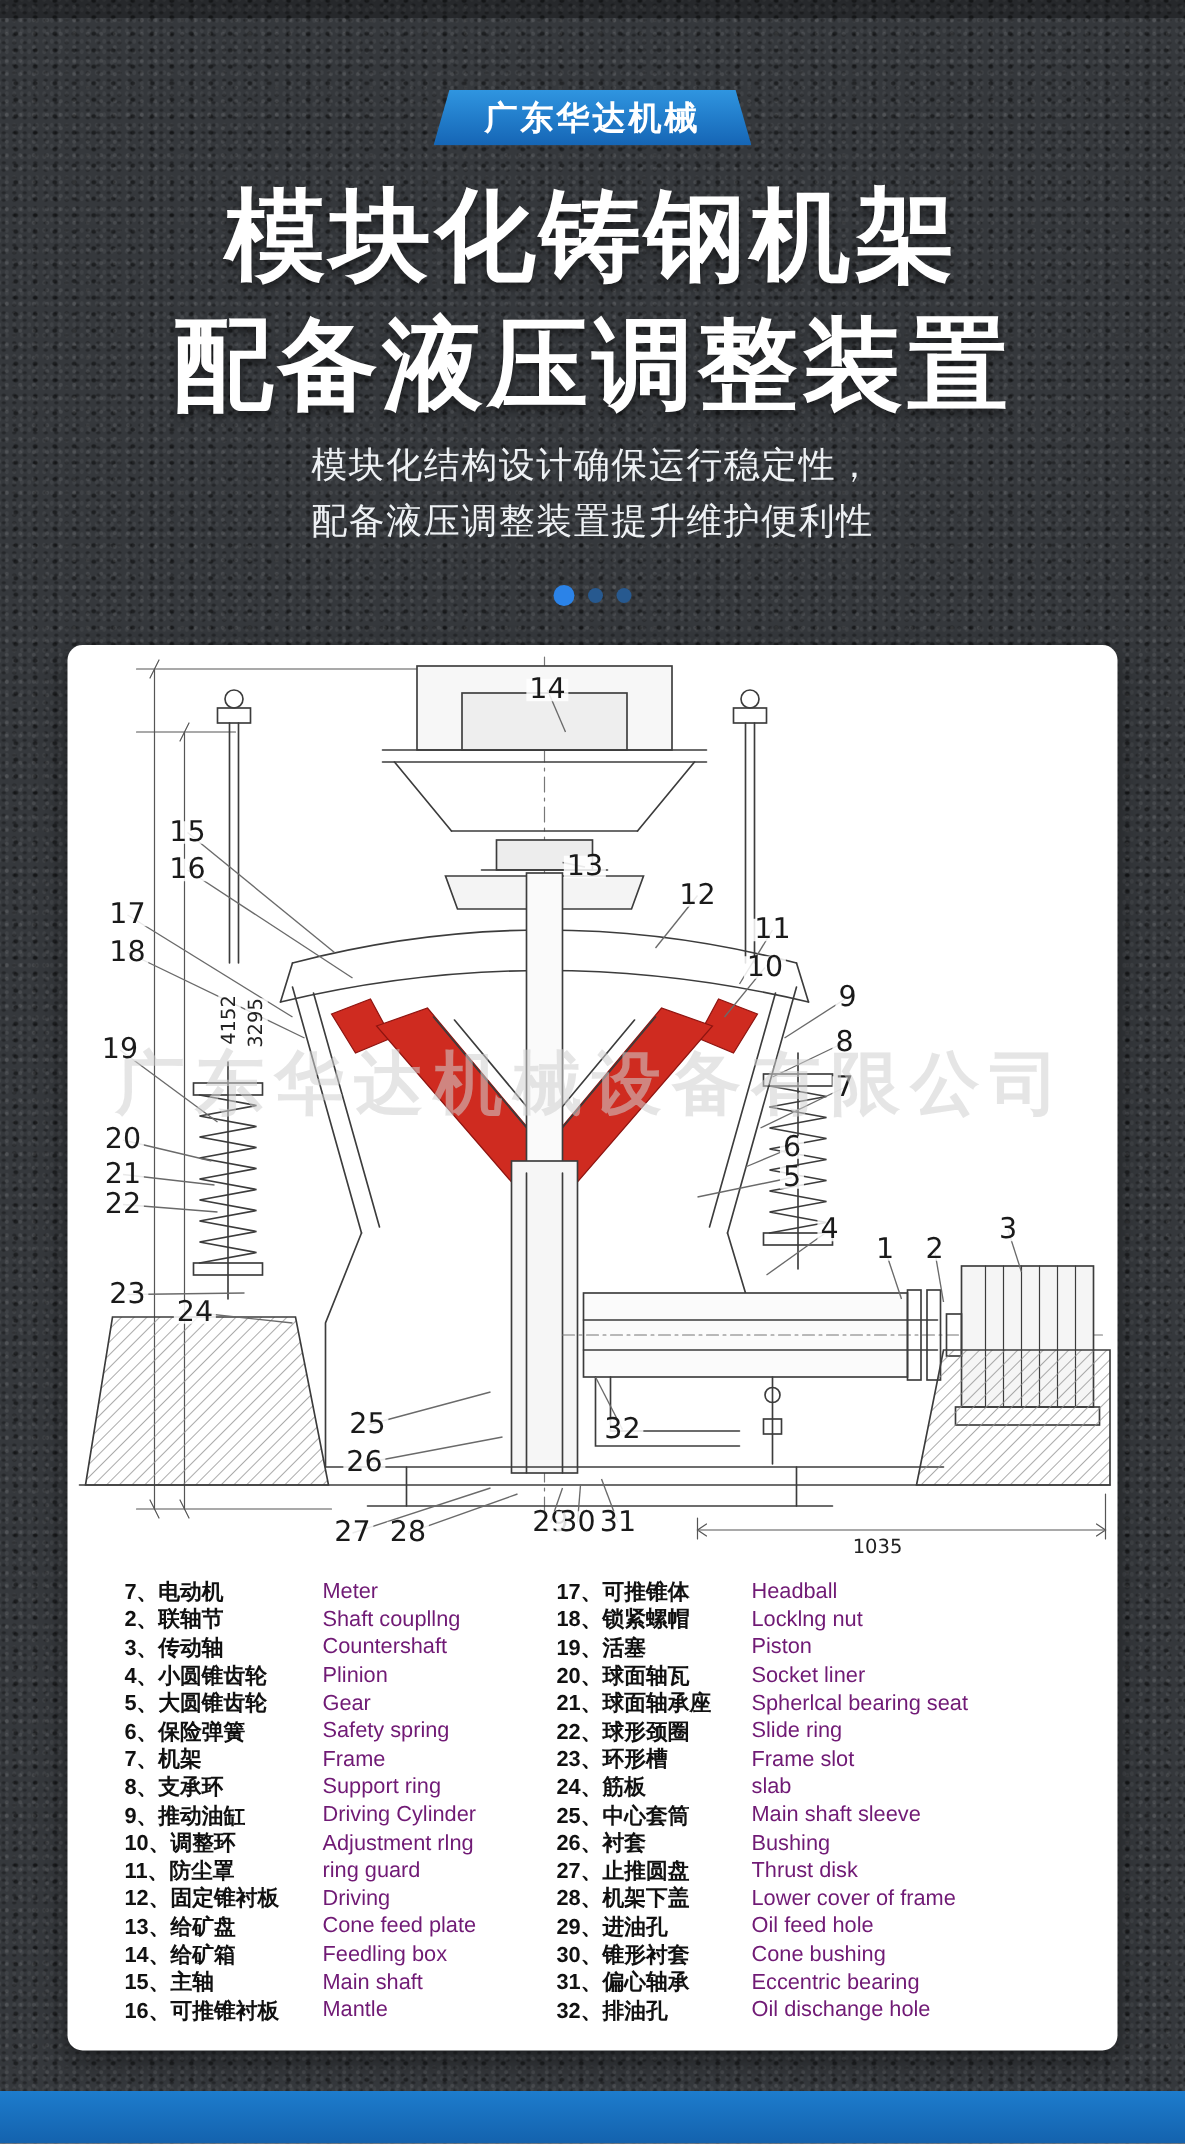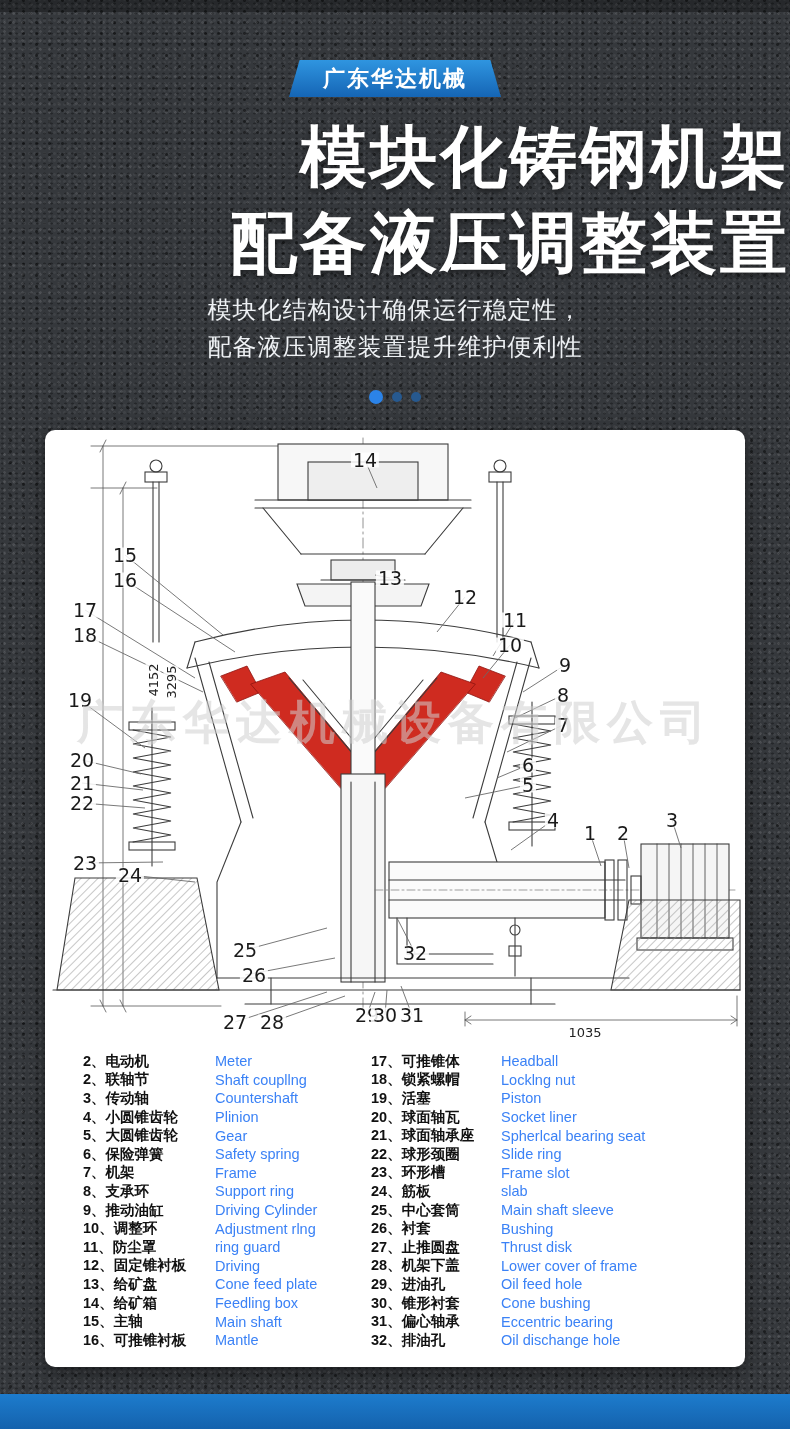--- a/index.html
+++ b/index.html
@@ -14,21 +14,21 @@
     background-size: 9px 9px, 13px 11px, 5px 7px, 7px 5px;
     background-position: 0 0, 4px 6px, 2px 3px, 6px 1px; }
   .top-strip { position:absolute; top:0; left:0; right:0; height:12px; background:rgba(0,0,0,.28); }
 
   .badge { position:absolute; top:60px; left:50%; transform:translateX(-50%);
     height:37px; padding:0 34px; display:flex; align-items:center; justify-content:center;
     background:linear-gradient(180deg,#2f95e0,#1565b5);
     clip-path:polygon(5% 0,95% 0,100% 100%,0 100%);
     color:#fff; font-size:22px; letter-spacing:2px; font-weight:bold; }
 
-  .title { position:absolute; left:0; right:0; text-align:right; color:#fff;
+  .title { position:absolute; left:0; right:0; text-align:center; color:#fff;
     font-weight:bold; font-size:67px; letter-spacing:3px;
     text-shadow:0 3px 6px rgba(0,0,0,.5); white-space:nowrap; }
   .title.line1 { top:112px; }
   .title.line2 { top:198px; }
 
   .subtitle { position:absolute; left:0; right:0; text-align:center; color:#eef1f4;
     font-size:24px; letter-spacing:1px; white-space:nowrap; }
   .subtitle.line1 { top:294px; }
   .subtitle.line2 { top:331px; }
 
@@ -49,21 +49,21 @@
   .dim-label { position:absolute; transform:translate(-50%,-50%); font-size:13px; color:#222;
     background:rgba(255,255,255,.8); font-family:"DejaVu Sans",sans-serif; }
   .dim-label.rot { transform:translate(-50%,-50%) rotate(-90deg); }
 
   .parts { position:absolute; left:38px; top:622px; width:648px; display:flex; }
   .parts-col.left { width:288px; }
   .parts-col.right { width:360px; }
   .part-row { display:flex; align-items:center; height:18.6px; white-space:nowrap; }
   .part-cn { width:132px; font-size:14.5px; font-weight:bold; color:#111; }
   .parts-col.right .part-cn { width:130px; }
-  .part-en { font-size:14.5px; color:#3b82f6; }
+  .part-en { font-size:14.5px; color:#701a75; }
 
   .watermark { position:absolute; top:692px; left:0; right:0; text-align:center;
     font-size:46px; color:rgba(208,208,208,.55); letter-spacing:7px;
     pointer-events:none; z-index:5; white-space:nowrap; font-weight:bold; }
 
   .bottom-bar { position:absolute; left:0; right:0; bottom:0; height:35px;
     background:linear-gradient(180deg,#1d7ccd,#1462ad); }
 </style>
 </head>
 <body>
@@ -249,37 +249,37 @@
           <div class="callout" style="left: 37px; top: 330px;">20</div>
           <div class="callout" style="left: 37px; top: 353px;">21</div>
           <div class="callout" style="left: 37px; top: 373px;">22</div>
           <div class="callout" style="left: 508px; top: 390px;">4</div>
           <div class="callout" style="left: 545px; top: 403px;">1</div>
           <div class="callout" style="left: 578px; top: 403px;">2</div>
           <div class="callout" style="left: 627px; top: 390px;">3</div>
           <div class="callout" style="left: 40px; top: 433px;">23</div>
           <div class="callout" style="left: 85px; top: 445px;">24</div>
           <div class="callout" style="left: 200px; top: 520px;">25</div>
-          <div class="callout" style="left: 209px; top: 545px;">26</div>
+          <div class="callout" style="left: 198px; top: 545px;">26</div>
           <div class="callout" style="left: 370px; top: 523px;">32</div>
           <div class="callout" style="left: 190px; top: 592px;">27</div>
           <div class="callout" style="left: 227px; top: 592px;">28</div>
           <div class="callout" style="left: 322px; top: 585px;">29</div>
           <div class="callout" style="left: 340px; top: 585px;">30</div>
           <div class="callout" style="left: 367px; top: 585px;">31</div>
           <div class="dim-label rot" style="left: 108px; top: 250px;">4152</div>
           <div class="dim-label rot" style="left: 126px; top: 252px;">3295</div>
           <div class="dim-label" style="left: 540px; top: 582px; margin-top: 20px;">1035</div>
         </div>
     </div>
 
     <div class="parts">
       <div class="parts-col left">
           <div class="part-row">
-            <span class="part-cn">2、电动机</span>
+            <span class="part-cn">7、电动机</span>
             <span class="part-en">Meter</span>
           </div>
           <div class="part-row">
             <span class="part-cn">2、联轴节</span>
             <span class="part-en">Shaft coupllng</span>
           </div>
           <div class="part-row">
             <span class="part-cn">3、传动轴</span>
             <span class="part-en">Countershaft</span>
           </div>

